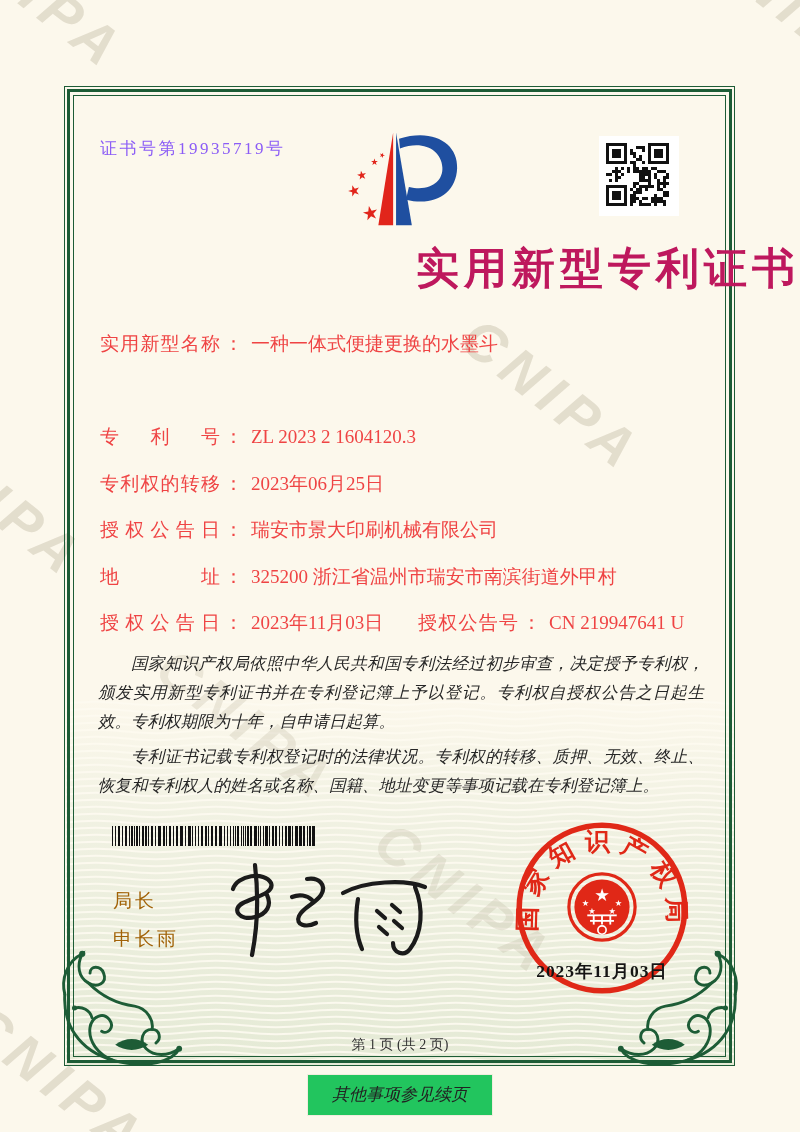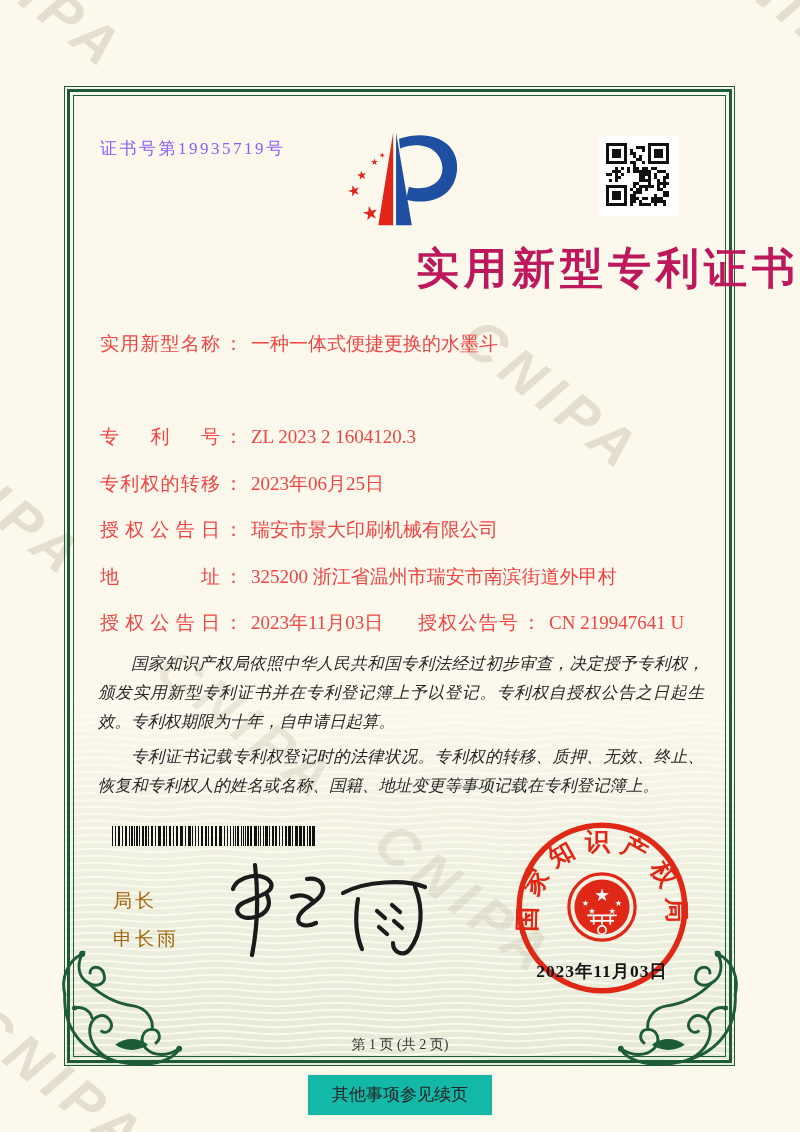--- a/index.html
+++ b/index.html
@@ -47,22 +47,22 @@
   .barcode{left:112px;top:826px;width:206px;height:20px}
   .signer{font-family:Liberation Sans, sans-serif;font-size:19px;letter-spacing:3px;color:#a16207}
   .signer.t{left:113px;top:888px}
   .signer.n{left:113px;top:926px}
   .signature{left:215px;top:858px;width:222px;height:106px}
 
   .seal{left:510px;top:816px;width:184px;height:184px;z-index:5}
 
   .page-info{left:0;right:0;top:1036px;text-align:center;font-size:14px;color:#333;z-index:4}
   .footer-box{left:50%;top:1074px;transform:translateX(-50%);width:184px;height:40px;
-              background:#14b8a6;border:1px solid #f1ecdd;text-align:center;line-height:40px;
-              font-size:17px;color:#222;z-index:4}
+              background:#22c55e;border:1px solid #f1ecdd;text-align:center;line-height:40px;
+              font-size:17px;font-style:italic;color:#222;z-index:4}
 </style>
 </head>
 <body>
 
 <div class="page">
 
   <div class="wm" style="left:-70px;top:-40px">CNIPA</div>
   <div class="wm" style="left:688px;top:-26px">CNIPA</div>
   <div class="wm" style="left:447px;top:362px">CNIPA</div>
   <div class="wm" style="left:-110px;top:468px">CNIPA</div>

